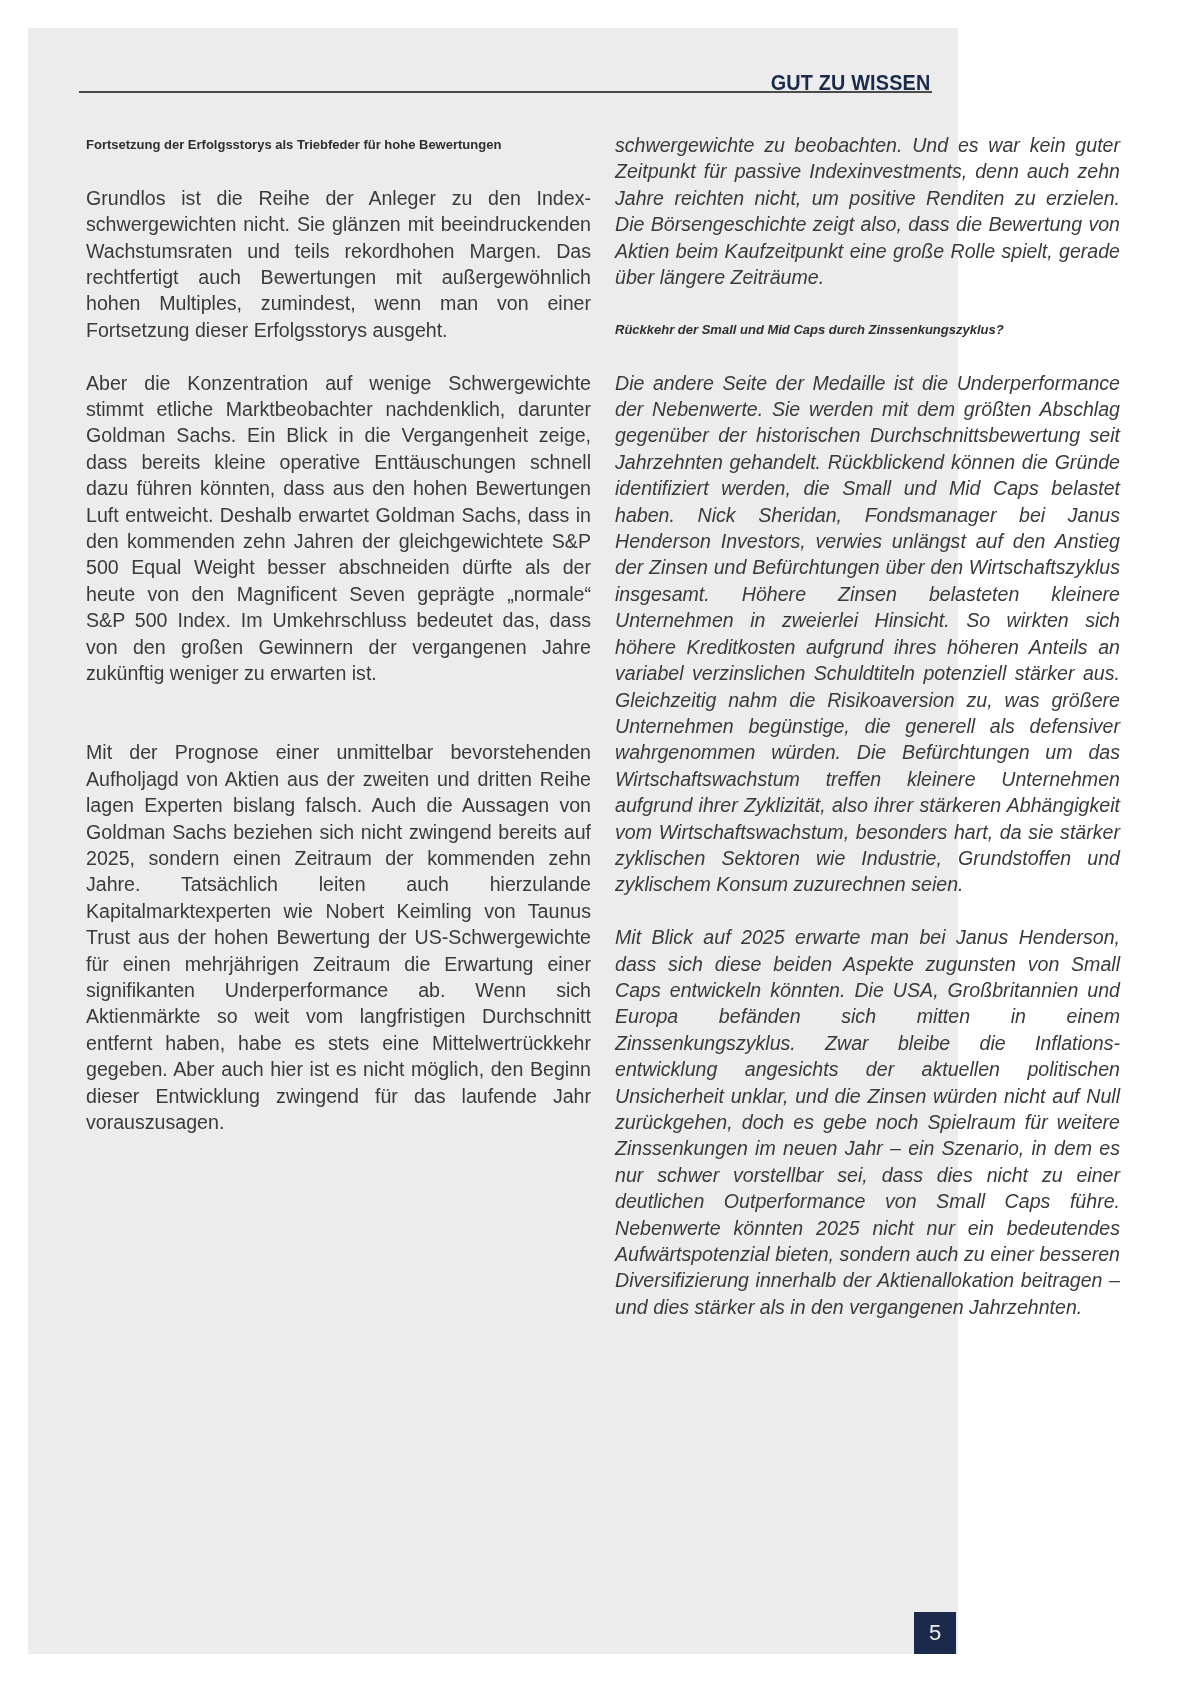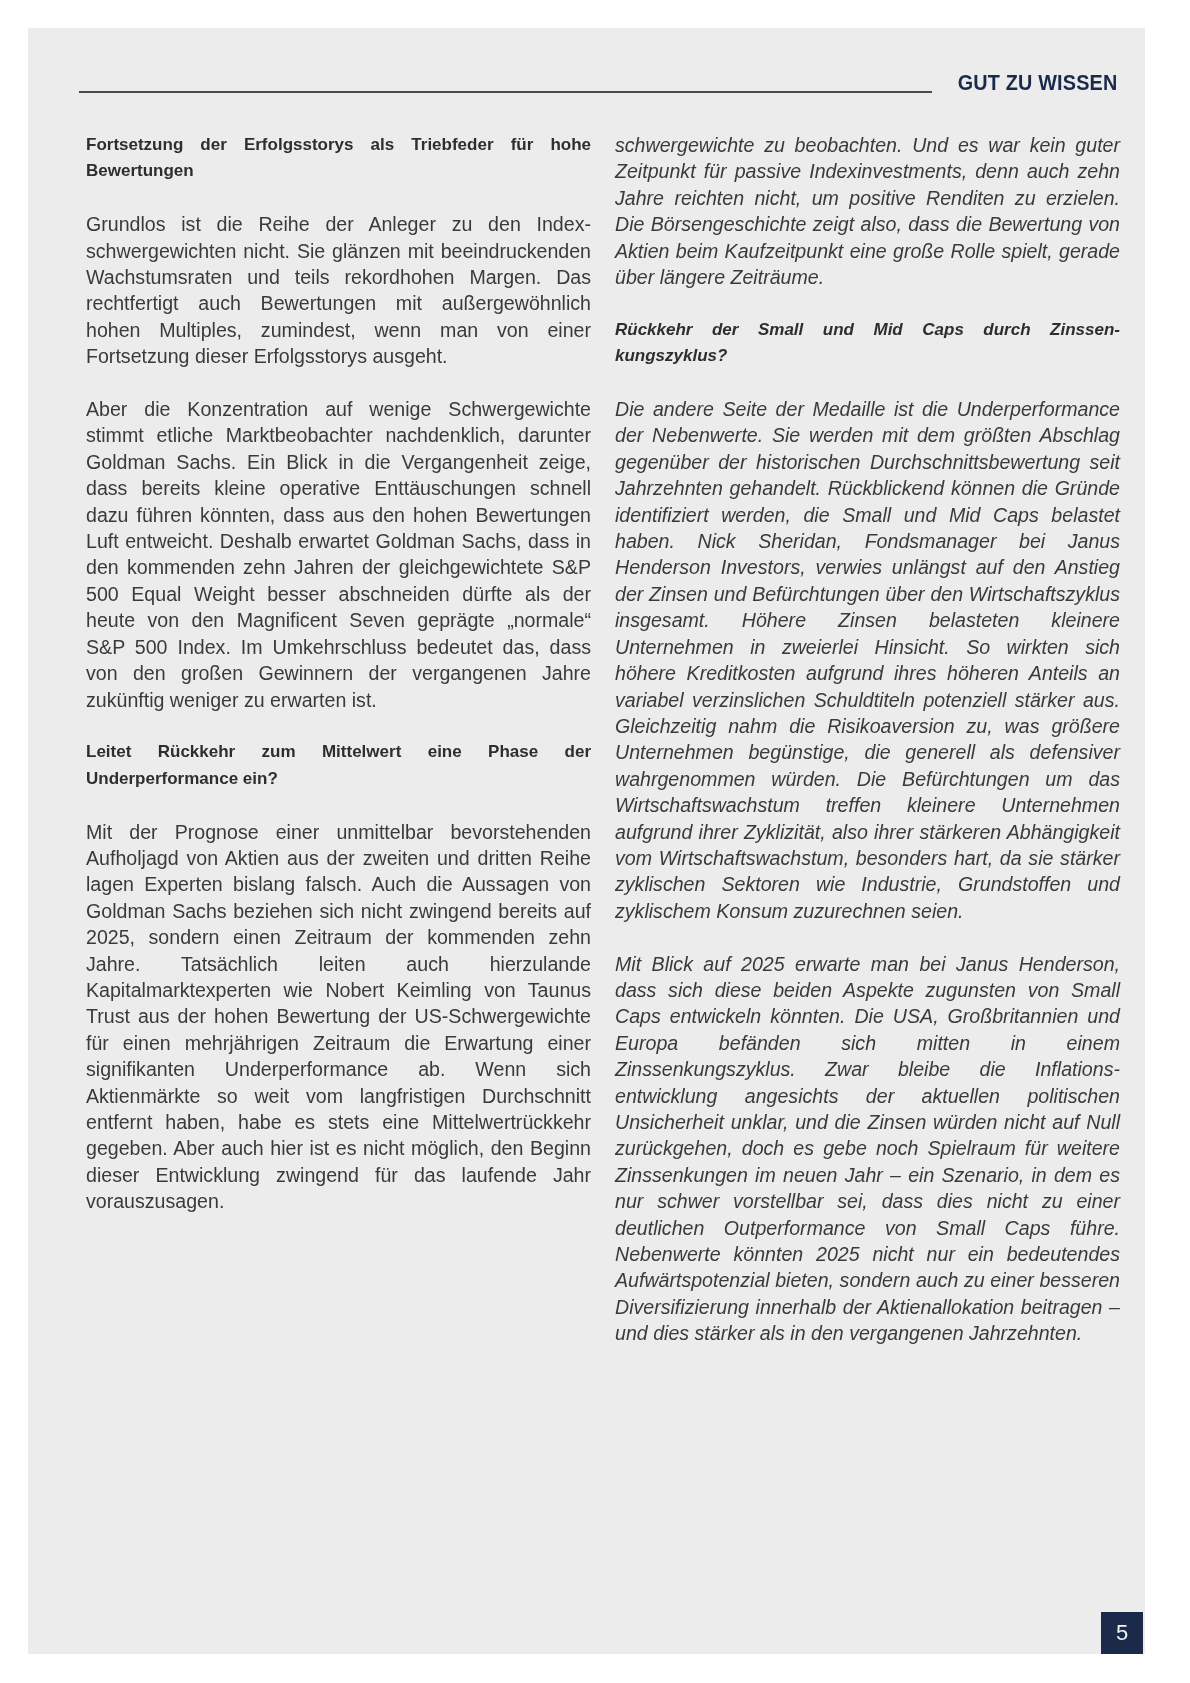--- a/index.html
+++ b/index.html
@@ -8,21 +8,21 @@
       height: 1683px;
       background: #ffffff;
       position: relative;
       overflow: hidden;
       font-family: "Liberation Sans", sans-serif;
     }
     .page {
       position: absolute;
       left: 28px;
       top: 28px;
-      width: 1117px;
+      width: 930px;
       height: 1626px;
       background: #ececec;
     }
     .header-rule {
       position: absolute;
       left: 51px;
       top: 63px;
       width: 853px;
       height: 2px;
       background: #4a4a4a;
@@ -47,21 +47,21 @@
       color: #3a3a3a;
       font-size: 19.6px;
       line-height: 26.4px;
       text-align: justify;
       hyphens: manual;
     }
     .col-left { left: 58px; }
     .col-right { left: 587px; font-style: italic; }
     .col h2 {
       margin: 0;
-      font-size: 17px;
+      font-size: 13px;
       line-height: 26.4px;
       font-weight: bold;
       color: #2e2e2e;
     }
     .col p {
       margin: 0;
     }
     .gap { height: 26.4px; }
     .page-number {
       position: absolute;
@@ -85,21 +85,20 @@
   <div class="header-rule"></div>
   <div class="section-label">GUT ZU WISSEN</div>
 
   <div class="col col-left">
     <h2>Fortsetzung der Erfolgsstorys als Triebfeder für hohe Bewertungen</h2>
     <div class="gap"></div>
     <p>Grundlos ist die Reihe der Anleger zu den Index­schwergewichten nicht. Sie glänzen mit beeindru­ckenden Wachstumsraten und teils rekordhohen Margen. Das rechtfertigt auch Bewertungen mit außergewöhnlich hohen Multiples, zumindest, wenn man von einer Fortsetzung dieser Erfolgsstorys aus­geht.</p>
     <div class="gap"></div>
     <p>Aber die Konzentration auf wenige Schwergewichte stimmt etliche Marktbeobachter nachdenklich, dar­unter Goldman Sachs. Ein Blick in die Vergangenheit zeige, dass bereits kleine operative Enttäuschungen schnell dazu führen könnten, dass aus den hohen Bewertungen Luft entweicht. Deshalb erwartet Gold­man Sachs, dass in den kommenden zehn Jahren der gleichgewichtete S&amp;P 500 Equal Weight besser abschneiden dürfte als der heute von den Magnifi­cent Seven geprägte „normale“ S&amp;P 500 Index. Im Umkehrschluss bedeutet das, dass von den großen Gewinnern der vergangenen Jahre zukünftig weni­ger zu erwarten ist.</p>
     <div class="gap"></div>
-    <h2>Leitet Rückkehr zum Mittelwert eine Phase der Underperformance ein?</h2>
     <div class="gap"></div>
     <p>Mit der Prognose einer unmittelbar bevorstehenden Aufholjagd von Aktien aus der zweiten und dritten Reihe lagen Experten bislang falsch. Auch die Aus­sagen von Goldman Sachs beziehen sich nicht zwin­gend bereits auf 2025, sondern einen Zeitraum der kommenden zehn Jahre. Tatsächlich leiten auch hier­zulande Kapitalmarktexperten wie Nobert Keimling von Taunus Trust aus der hohen Bewertung der US-Schwergewichte für einen mehrjährigen Zeitraum die Erwartung einer signifikanten Underperformance ab. Wenn sich Aktienmärkte so weit vom langfristi­gen Durchschnitt entfernt haben, habe es stets eine Mittelwertrückkehr gegeben. Aber auch hier ist es nicht möglich, den Beginn dieser Entwicklung zwin­gend für das laufende Jahr vorauszusagen.</p>
     <div class="gap"></div>
   </div>
 
   <div class="col col-right">
     <p>schwergewichte zu beobachten. Und es war kein guter Zeitpunkt für passive Indexinvestments, denn auch zehn Jahre reichten nicht, um positive Rendi­ten zu erzielen. Die Börsengeschichte zeigt also, dass die Bewertung von Aktien beim Kaufzeitpunkt eine große Rolle spielt, gerade über längere Zeiträume.</p>
     <div class="gap"></div>
     <h2>Rückkehr der Small und Mid Caps durch Zinssen­kungszyklus?</h2>
     <div class="gap"></div>

